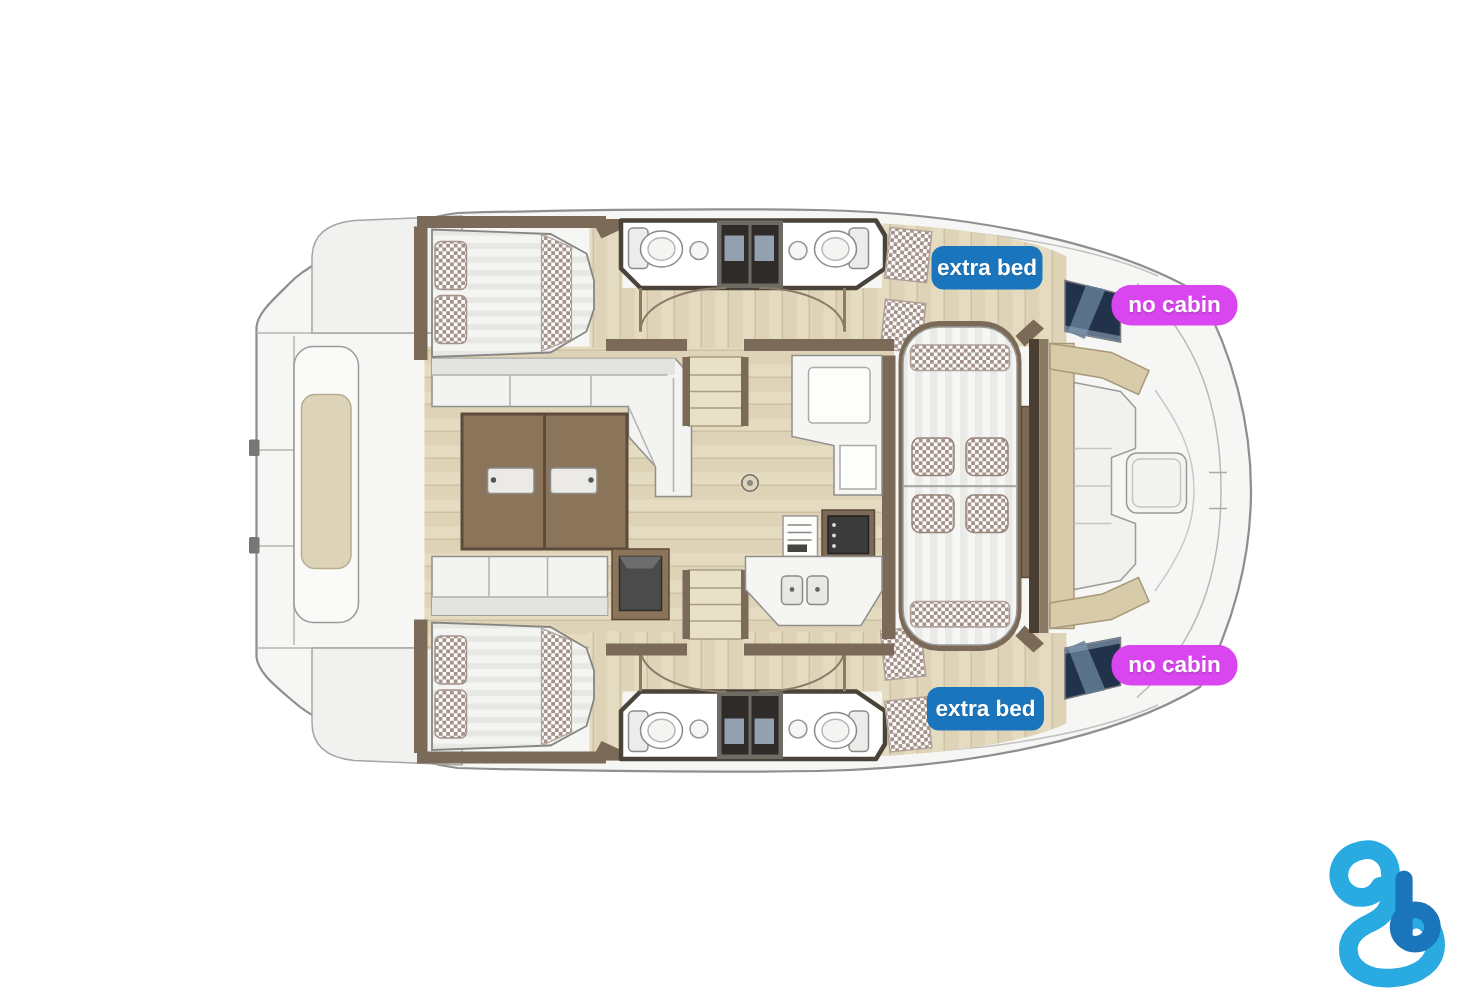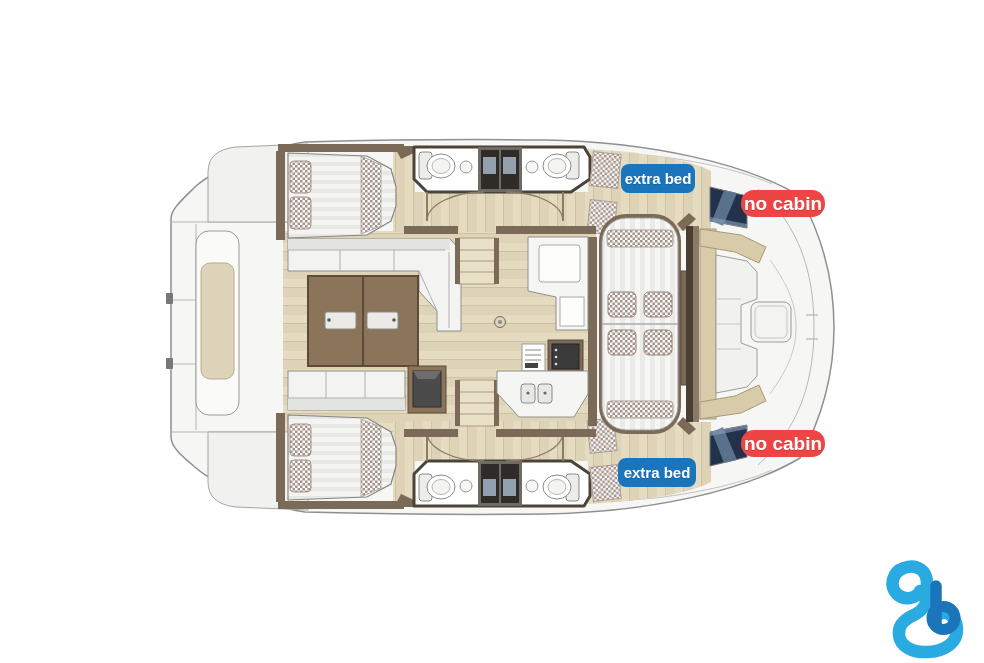--- a/index.html
+++ b/index.html
@@ -12,21 +12,21 @@
   }
   .floorplan-svg{position:absolute;left:0;top:0;}
   .badge{
     position:absolute;
     display:flex;align-items:center;justify-content:center;
     color:#ffffff;font-weight:700;line-height:1;
     text-align:right;white-space:nowrap;
     text-shadow:0 1px 1px rgba(0,0,0,0.15);
   }
   .badge.blue{background:#1b75bc;border-radius:8px;font-size:15px;}
-  .badge.pink{background:#ef4444;border-radius:13px;font-size:19px;}
+  .badge.pink{background:#d946ef;border-radius:13px;font-size:15px;}
   #badge-extra-bed-top{left:621px;top:164px;width:74px;height:29px;}
   #badge-no-cabin-top{left:741px;top:190px;width:84px;height:27px;}
   #badge-no-cabin-bottom{left:741px;top:430px;width:84px;height:27px;}
   #badge-extra-bed-bottom{left:618px;top:458px;width:78px;height:29px;}
   .logo{position:absolute;left:880px;top:556px;width:104px;height:104px;}
 </style>
 </head>
 <body>
 
 <div class="stage">

